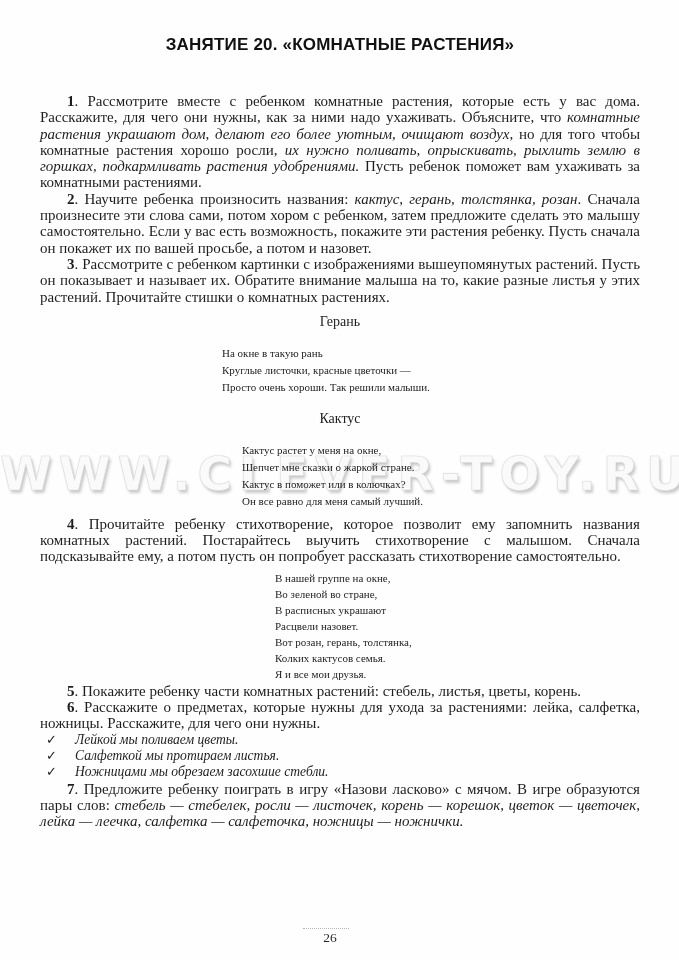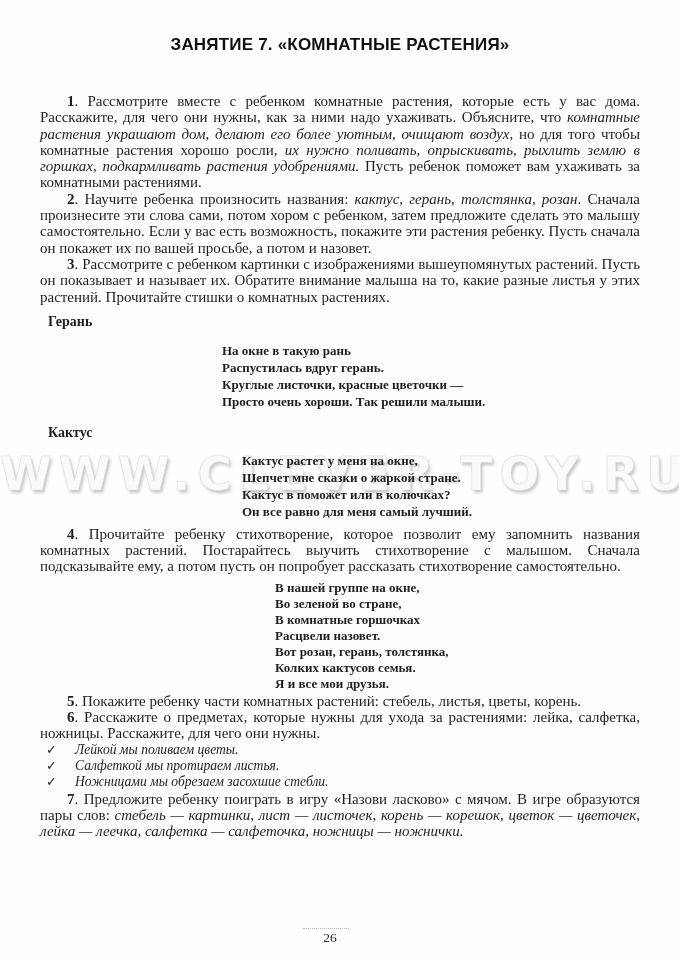--- a/index.html
+++ b/index.html
@@ -34,29 +34,29 @@
     margin: 0;
     font-size: 15px;
     line-height: 16.3px;
     text-align: justify;
     text-indent: 27px;
   }
   .para.first { margin-top: 39px; }
   .it { font-style: italic; }
   .bd { font-weight: bold; }
   .poem-title {
-    margin: 8px;
-    text-align: left;
+    margin: 15px;
+    text-align: center;
     font-size: 14px;
     line-height: 17px;
-    font-weight: bold;
+    font-weight: normal;
   }
   .poem-title.geran { margin-top: 8px; }
   .poem-title.kaktus { margin-top: 14px; }
-  .poem { font-size: 13px; line-height: 17px; font-weight: bold; }
+  .poem { font-size: 11px; line-height: 17px; }
   .poem .line { white-space: nowrap; }
   .poem.geran  { margin-top: 12px; padding-left: 182px; }
   .poem.kaktus { margin-top: 11px; padding-left: 202px; }
   .poem.group  { margin-top: 5px;  padding-left: 235px; line-height: 16px; }
   .para.p4 { margin-top: 6px; }
   .para.p5 { margin-top: 1px; }
   .checklist {
     list-style: none;
     margin: 0;
     padding: 0;
@@ -112,64 +112,63 @@
   }
 </style>
 </head>
 <body>
 
 <div class="page">
 
   <div class="watermark">WWW.CLEVER-TOY.RU</div>
 
   <div class="content">
-    <h1 class="title">ЗАНЯТИЕ 7. «КОМНАТНЫЕ РАСТЕНИЯ»</h1>
+    <h1 class="title">ЗАНЯТИЕ 20. «КОМНАТНЫЕ РАСТЕНИЯ»</h1>
 
     <p class="para first"><span class="bd">1</span><span>. Рассмотрите вместе с ребенком комнатные растения, которые есть у вас дома. Расскажите, для чего они нужны, как за ними надо ухаживать. Объясните, что </span><span class="it">комнатные растения украшают дом, делают его более уютным, очищают воздух</span><span>, но для того чтобы комнатные растения хорошо росли, </span><span class="it">их нужно поливать, опрыскивать, рыхлить землю в горшках, подкармливать растения удобрениями.</span><span> Пусть ребенок поможет вам ухаживать за комнатными растениями.</span></p>
     <p class="para"><span class="bd">2</span><span>. Научите ребенка произносить названия: </span><span class="it">кактус, герань, толстянка, розан</span><span>. Сначала произнесите эти слова сами, потом хором с ребенком, затем предложите сделать это малышу самостоятельно. Если у вас есть возможность, покажите эти растения ребенку. Пусть сначала он покажет их по вашей просьбе, а потом и назовет.</span></p>
     <p class="para"><span class="bd">3</span><span>. Рассмотрите с ребенком картинки с изображениями вышеупомянутых растений. Пусть он показывает и называет их. Обратите внимание малыша на то, какие разные листья у этих растений. Прочитайте стишки о комнатных растениях.</span></p>
 
     <h2 class="poem-title geran">Герань</h2>
     <div class="poem geran">
         <div class="line">На окне в такую рань</div>
-        <div class="line">Распустилась вдруг герань.</div>
         <div class="line">Круглые листочки, красные цветочки —</div>
         <div class="line">Просто очень хороши. Так решили малыши.</div>
       </div>
 
     <h2 class="poem-title kaktus">Кактус</h2>
     <div class="poem kaktus">
         <div class="line">Кактус растет у меня на окне,</div>
         <div class="line">Шепчет мне сказки о жаркой стране.</div>
         <div class="line">Кактус в поможет или в колючках?</div>
         <div class="line">Он все равно для меня самый лучший.</div>
       </div>
 
     <p class="para p4"><span class="bd">4</span><span>. Прочитайте ребенку стихотворение, которое позволит ему запомнить названия комнатных растений. Постарайтесь выучить стихотворение с малышом. Сначала подсказывайте ему, а потом пусть он попробует рассказать стихотворение самостоятельно.</span></p>
 
     <div class="poem group">
         <div class="line">В нашей группе на окне,</div>
         <div class="line">Во зеленой во стране,</div>
-        <div class="line">В комнатные горшочках</div>
+        <div class="line">В расписных украшают</div>
         <div class="line">Расцвели назовет.</div>
         <div class="line">Вот розан, герань, толстянка,</div>
         <div class="line">Колких кактусов семья.</div>
         <div class="line">Я и все мои друзья.</div>
       </div>
 
     <p class="para p5"><span class="bd">5</span><span>. Покажите ребенку части комнатных растений: стебель, листья, цветы, корень.</span></p>
     <p class="para"><span class="bd">6</span><span>. Расскажите о предметах, которые нужны для ухода за растениями: лейка, салфетка, ножницы. Расскажите, для чего они нужны.</span></p>
 
     <ul class="checklist">
         <li><span class="mark">✓</span><span class="txt">Лейкой мы поливаем цветы.</span></li>
         <li><span class="mark">✓</span><span class="txt">Салфеткой мы протираем листья.</span></li>
         <li><span class="mark">✓</span><span class="txt">Ножницами мы обрезаем засохшие стебли.</span></li>
       </ul>
 
-    <p class="para"><span class="bd">7</span><span>. Предложите ребенку поиграть в игру «Назови ласково» с мячом. В игре образуются пары слов: </span><span class="it">стебель — картинки, лист — листочек, корень — корешок, цветок — цветочек, лейка — леечка, салфетка — салфеточка, ножницы — ножнички.</span></p>
+    <p class="para"><span class="bd">7</span><span>. Предложите ребенку поиграть в игру «Назови ласково» с мячом. В игре образуются пары слов: </span><span class="it">стебель — стебелек, росли — листочек, корень — корешок, цветок — цветочек, лейка — леечка, салфетка — салфеточка, ножницы — ножнички.</span></p>
   </div>
 
   <div class="footer">
     <div class="footer-line"></div>
     <div class="page-number">26</div>
   </div>
 
 </div>
 
 </body></html>

